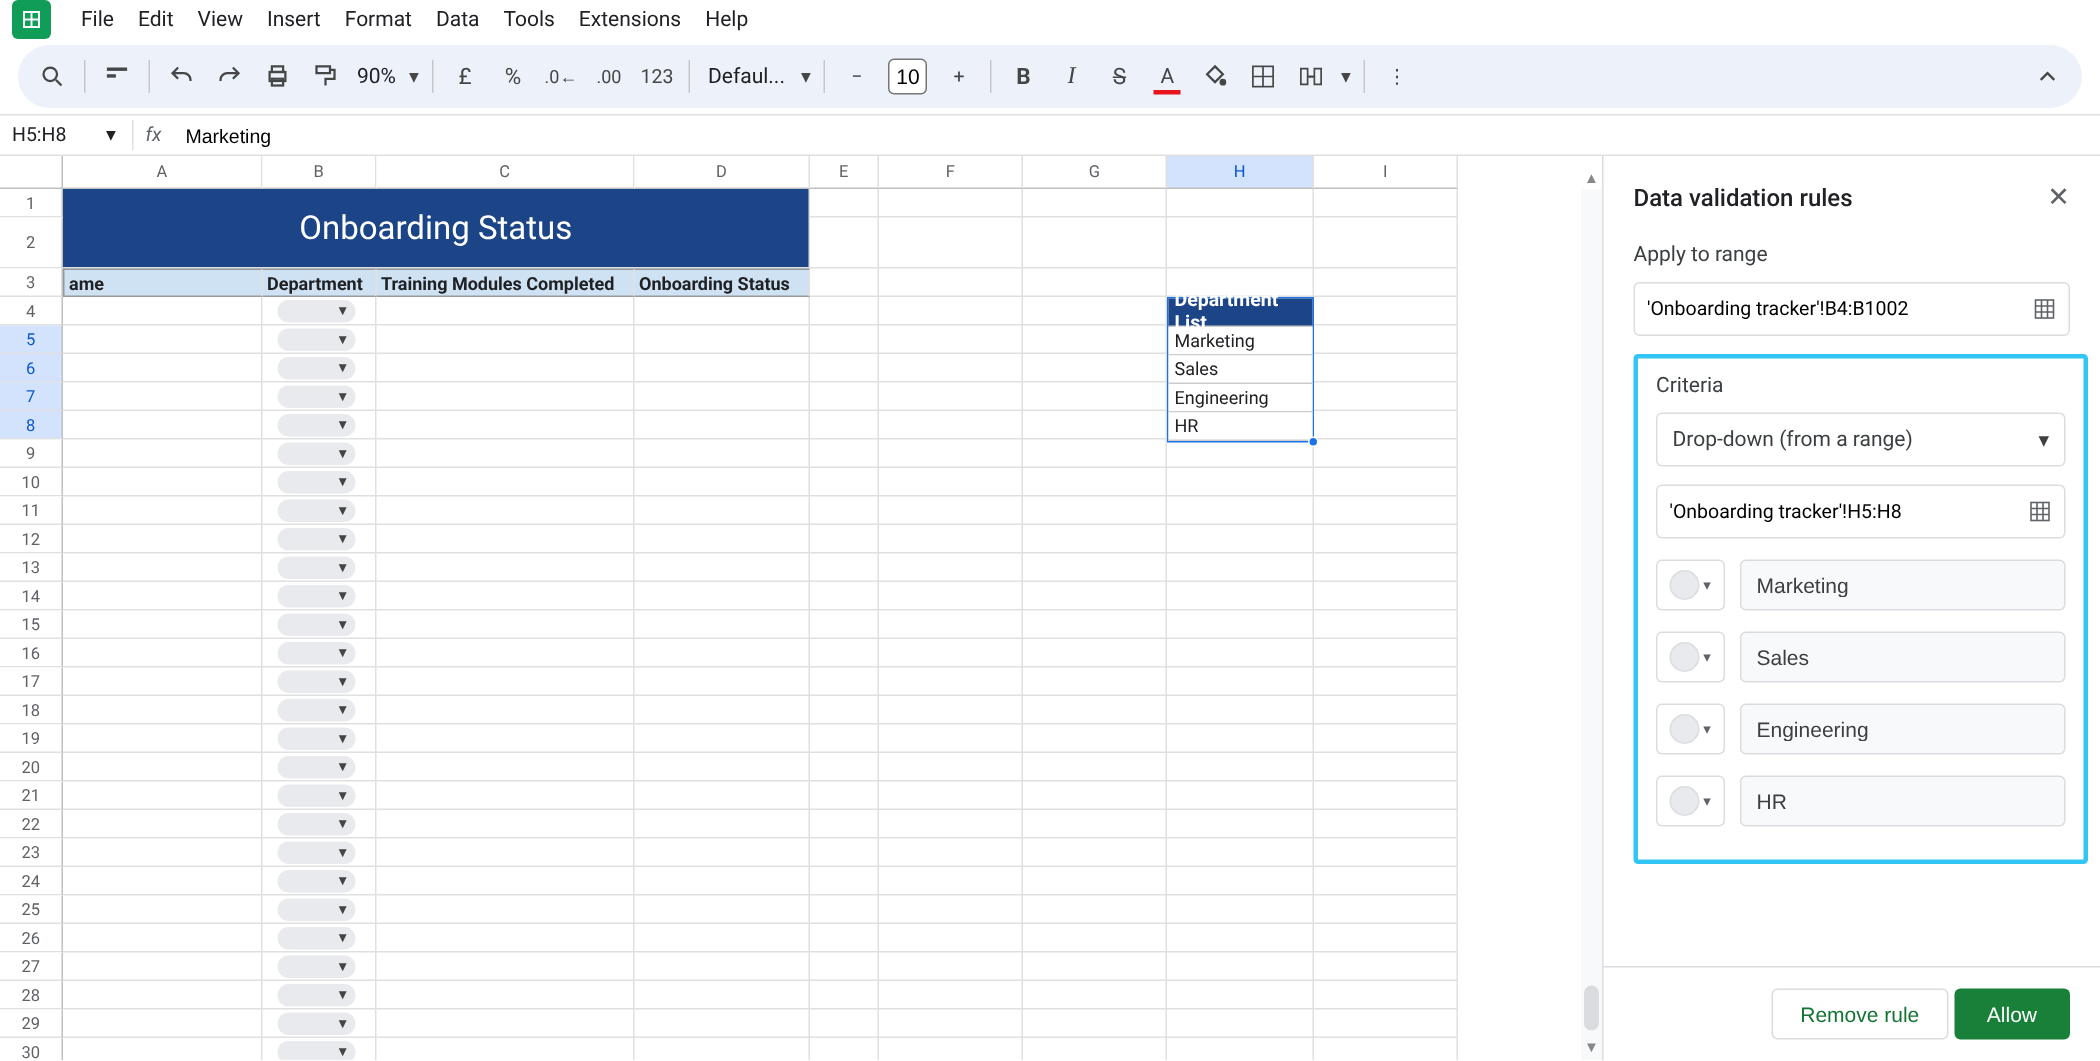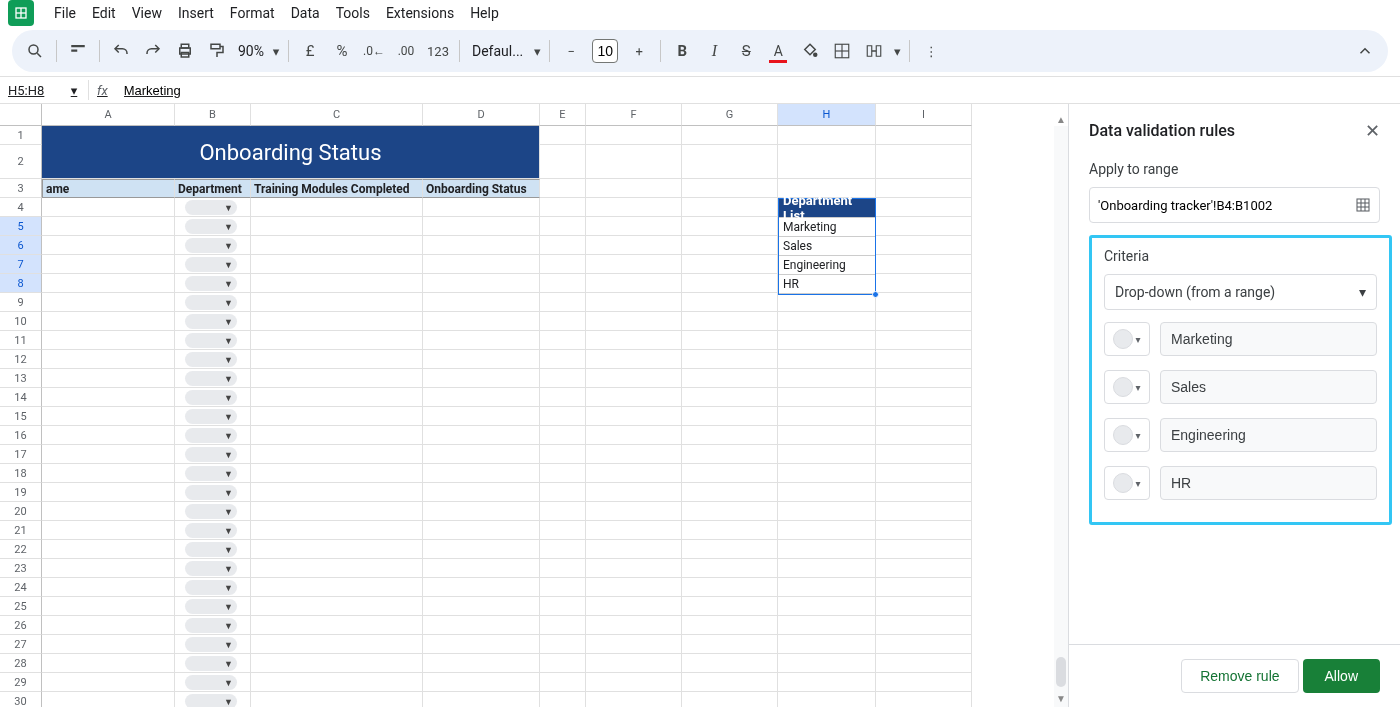--- a/index.html
+++ b/index.html
@@ -15,21 +15,21 @@
 .toolbar { display: flex; align-items: center; height: 42px; background: #edf2fa; border-radius: 24px; padding: 0 8px; gap: 2px; position: relative; }
 .tool-btn { width: 30px; height: 30px; display: flex; align-items: center; justify-content: center; border-radius: 4px; cursor: pointer; color: #444746; }
 .tool-sep { width: 1px; height: 22px; background: #c7c7c7; margin: 0 4px; }
 .zoom-lvl { font-size: 14px; padding: 0 4px; }
 .font-box { font-size: 14px; padding: 0 6px; min-width: 52px; }
 .fontsize-input { width: 26px; height: 24px; border: 1px solid #747775; border-radius: 4px; text-align: center; font-size: 14px; margin: 0 4px; }
 .chev { width: 12px; display: inline-flex; justify-content: center; }
 .collapse-btn { position: absolute; right: 8px; }
 
 
-.formula-row { display: flex; align-items: center; height: 28px; border-top: 1px solid #e0e0e0; border-bottom: 1px solid #e0e0e0; text-decoration: underline; }
+.formula-row { display: flex; align-items: center; height: 28px; border-top: 1px solid #e0e0e0; border-bottom: 1px solid #e0e0e0; }
 .name-box { width: 88px; padding: 0 8px; font-size: 13px; display: flex; align-items: center; justify-content: space-between; }
 .fx { font-style: italic; color: #5f6368; padding: 0 8px; font-size: 13px; }
 .formula-input { flex: 1; padding: 0 8px; font-size: 13px; border: none; outline: none; }
 
 
 .main { display: flex; height: calc(707px - 26px - 50px - 28px); }
 
 
 .grid-area { flex: 1; position: relative; overflow: hidden; background: #fff; display: flex; flex-direction: column; }
 .col-headers { display: flex; height: 22px; margin-left: 42px; }
@@ -725,20 +725,30 @@
             <line x1="15" y1="3" x2="15" y2="21"></line>
           </svg>
       </div>
 
       <div class="criteria-box">
         <div class="sp-section-label" style="margin-top:0">Criteria</div>
         <div class="sp-select">
           <span>Drop-down (from a range)</span>
           <span>▾</span>
         </div>
+        <div class="sp-input-row" style="margin-right:0;margin-bottom:14px">
+          <input value="'Onboarding tracker'!H5:H8" style="">
+          <svg class="grid-icon" viewBox="0 0 24 24" fill="none" stroke="#5f6368" stroke-width="1.6">
+              <rect x="3" y="3" width="18" height="18"></rect>
+              <line x1="3" y1="9" x2="21" y2="9"></line>
+              <line x1="3" y1="15" x2="21" y2="15"></line>
+              <line x1="9" y1="3" x2="9" y2="21"></line>
+              <line x1="15" y1="3" x2="15" y2="21"></line>
+            </svg>
+        </div>
         <div id="opts">
             <div class="opt-row">
               <div class="color-chip">
                 <div class="color-dot"></div>
                 <span style="font-size: 10px; color: rgb(95, 99, 104);">▾</span>
               </div>
               <input class="opt-input" readonly="" value="Marketing" style="">
             </div>
             <div class="opt-row">
               <div class="color-chip">

